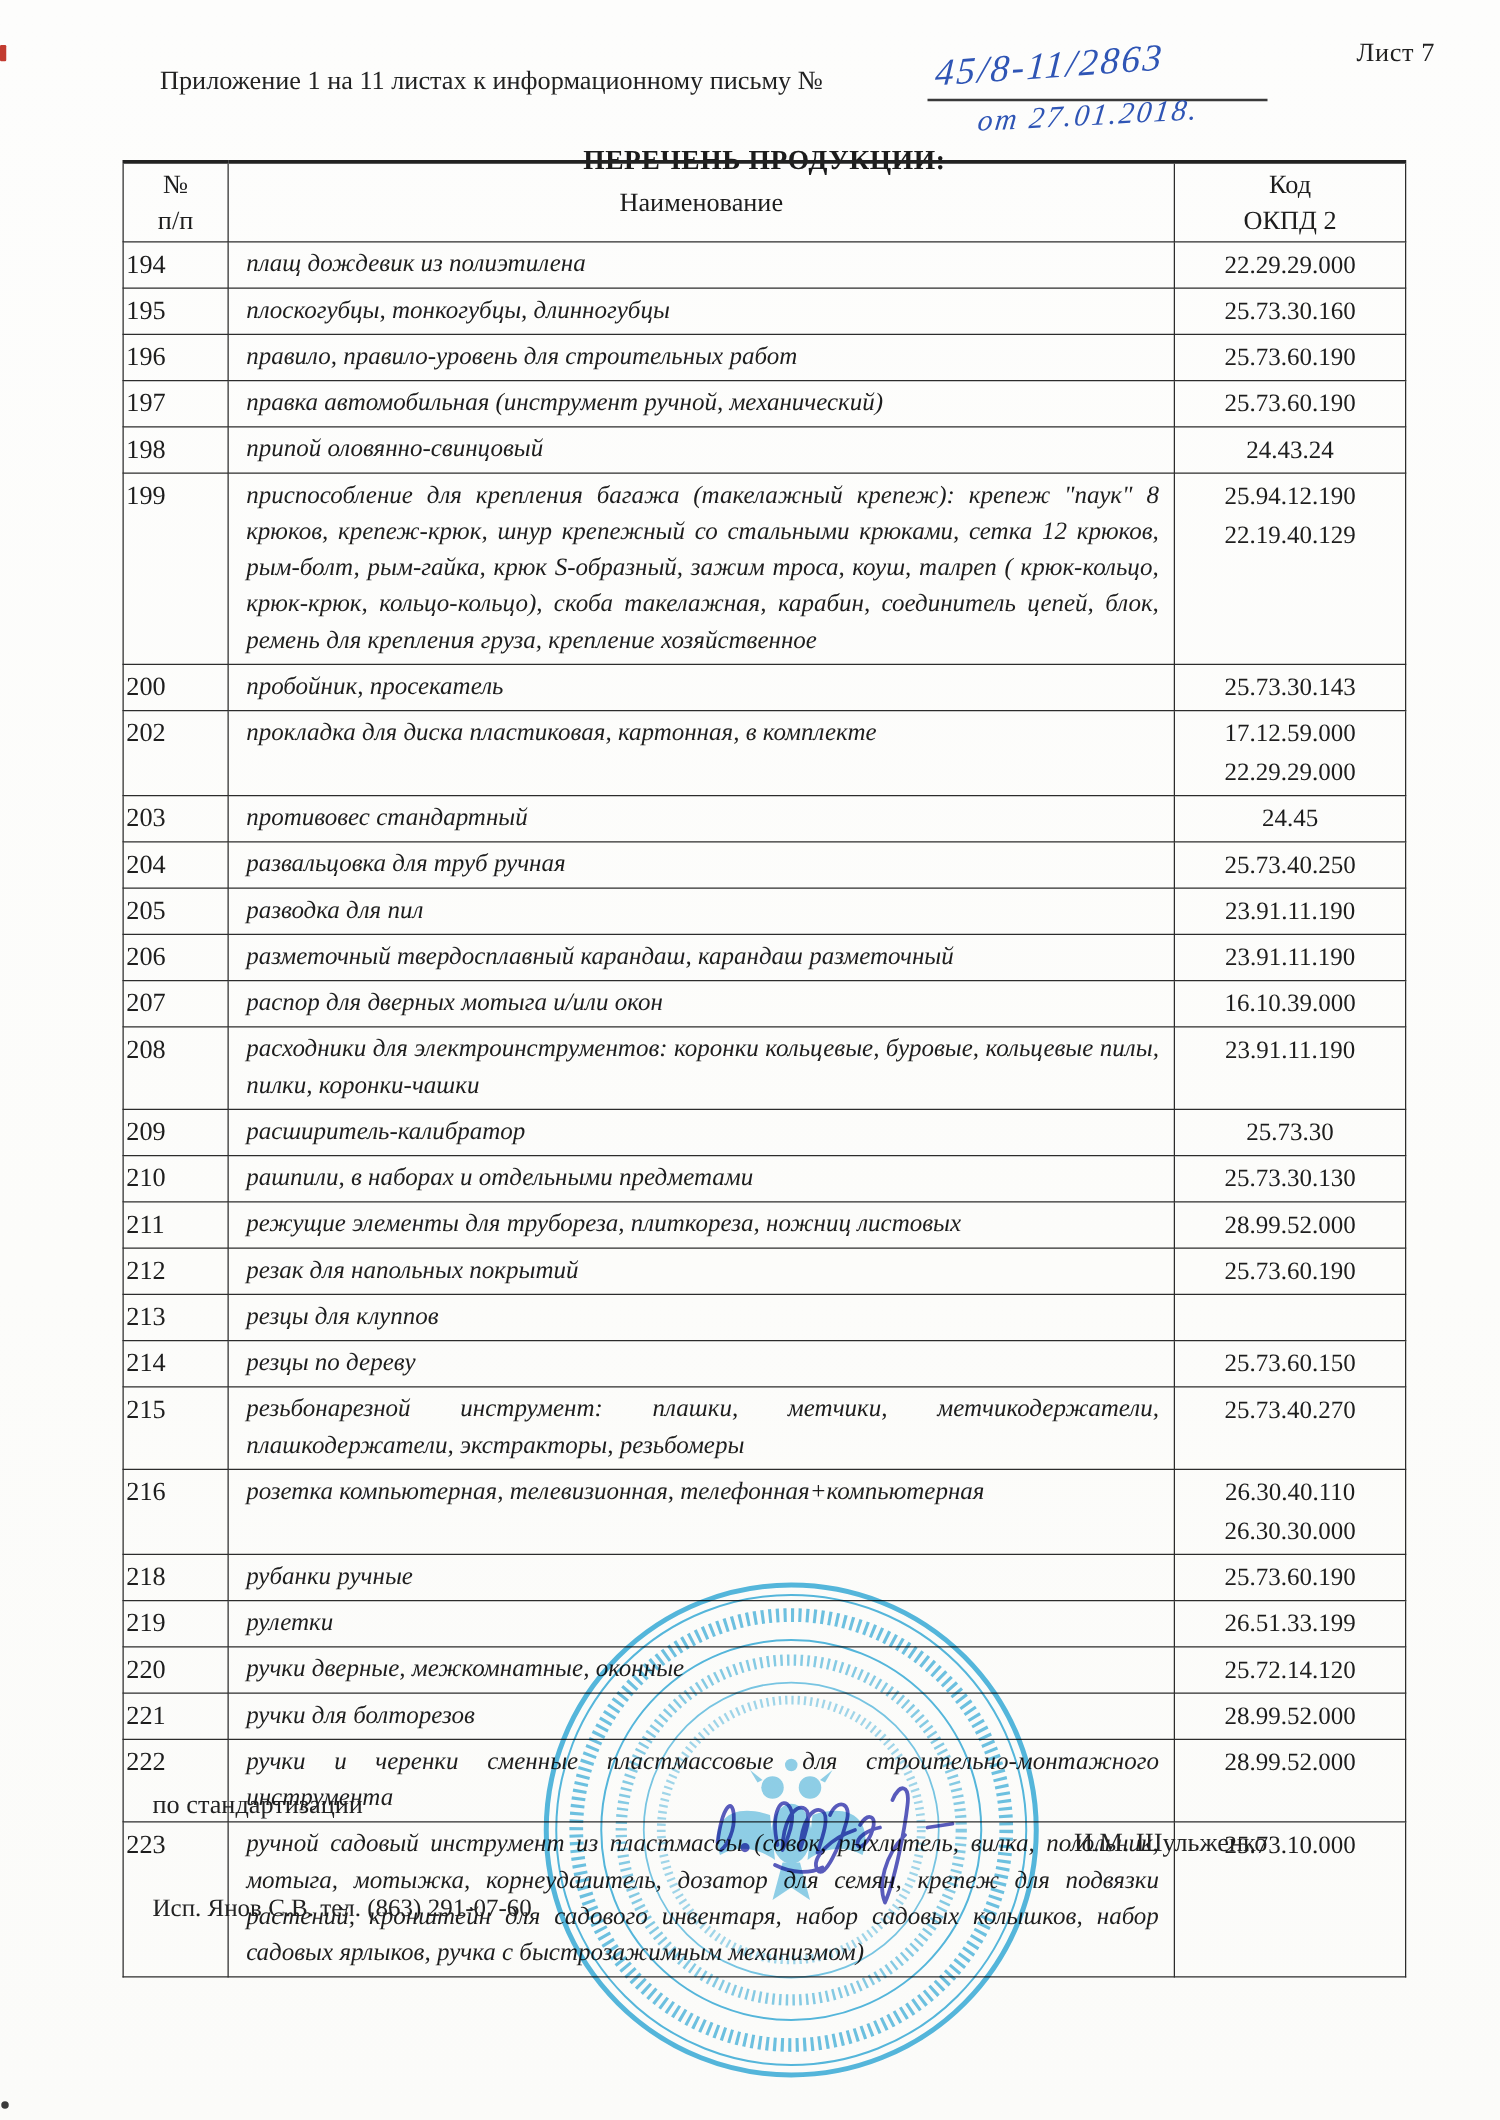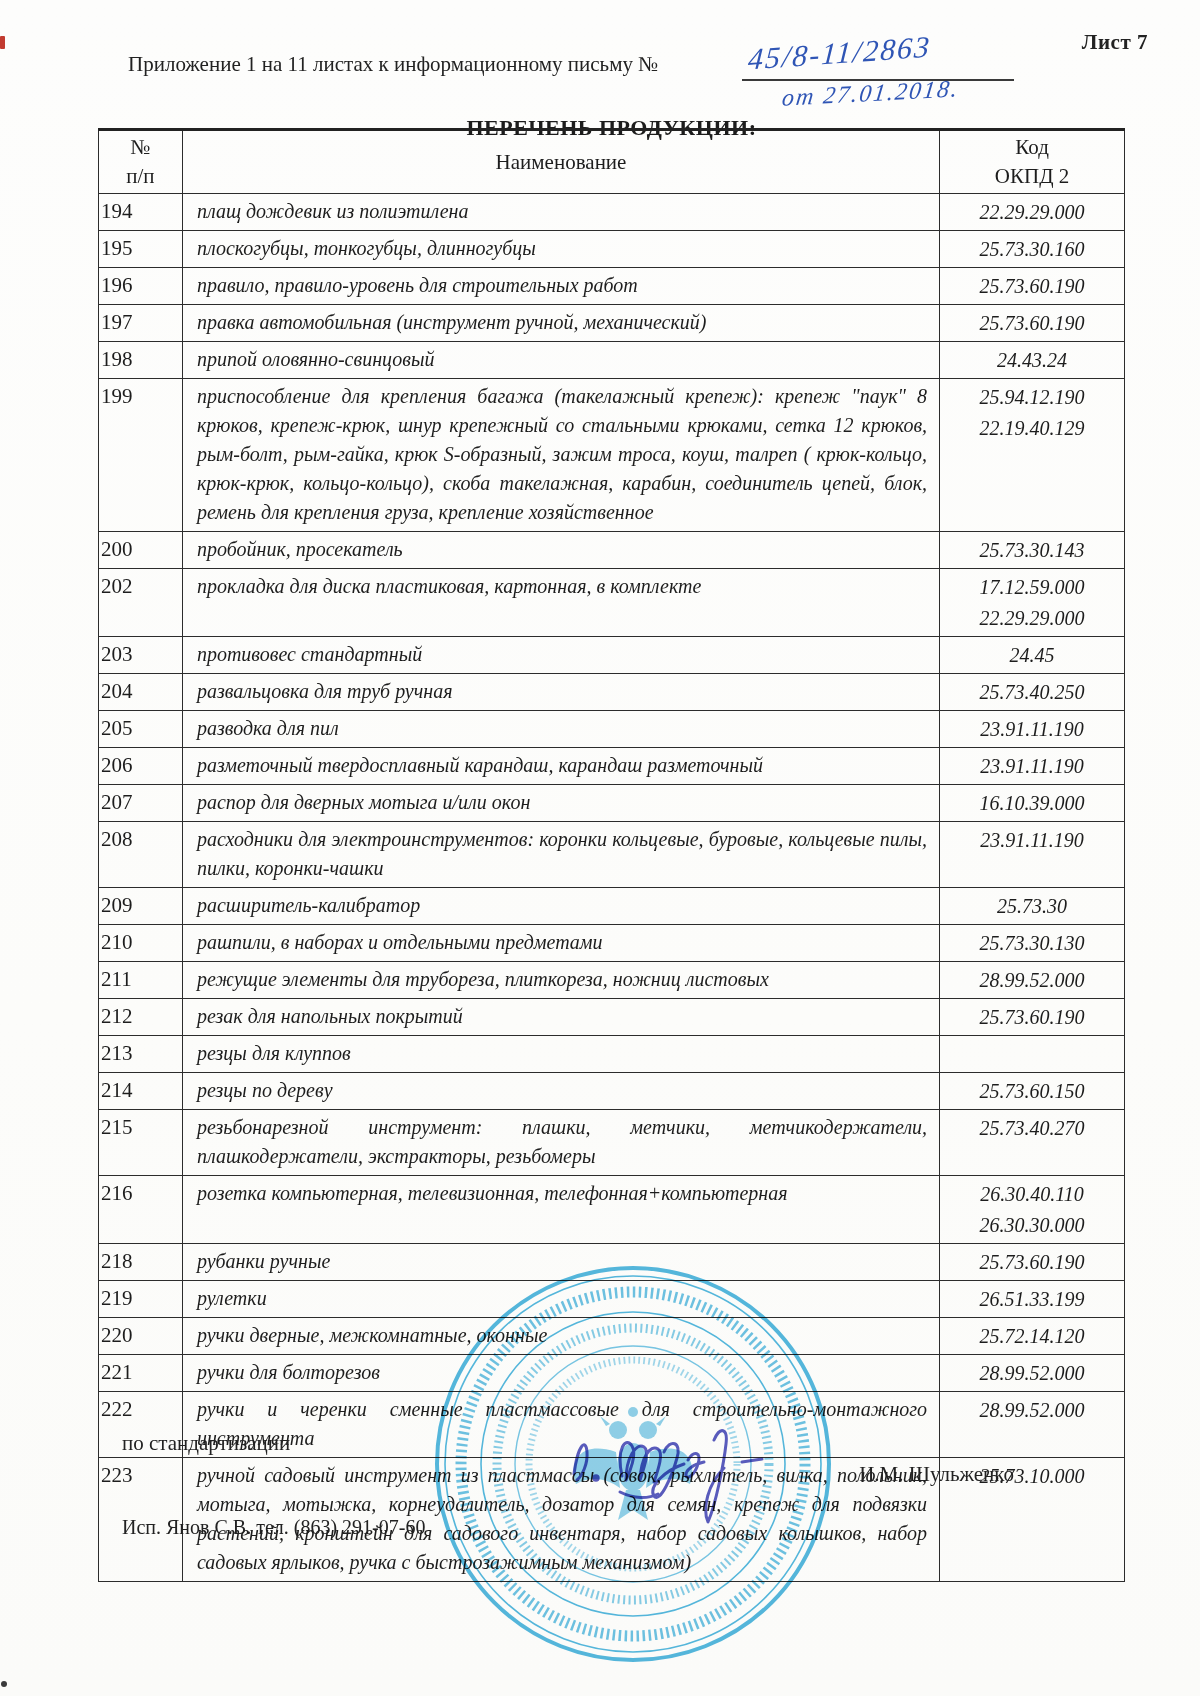--- a/index.html
+++ b/index.html
@@ -11,21 +11,21 @@
     position:relative;
     overflow:hidden;
   }
   .page{
     position:absolute;inset:0;
     background:linear-gradient(180deg,#fdfdfc 0%,#fcfcfa 60%,#fbfbf9 100%);
   }
   
   .sheet-label{
     position:absolute;top:30px;right:52px;
-    font-size:21px;letter-spacing:.5px;color:#222;font-weight:bold;
+    font-size:21px;letter-spacing:.5px;color:#222;
   }
   .appendix-line{
     position:absolute;top:52px;left:128px;
     font-size:21px;color:#222;white-space:nowrap;
   }
   .hw-underline{
     position:absolute;top:79px;left:742px;width:272px;height:2px;
     background:#3a3a3a;
   }
   .hw-number{
@@ -77,21 +77,20 @@
   td.cell-name{
     text-align:justify;
     padding:3px 12px 4px 14px;
     font-style:italic;
   }
   td.cell-code{
     text-align:center;
     white-space:pre-line;
     padding:3px 2px 2px 2px;
     line-height:31px;
-    font-style:italic;
   }
   
   .footer{
     position:absolute;top:1428px;left:122px;width:1000px;
     font-size:21px;color:#222;
   }
   .sign-position{line-height:31px;}
   .signer-name{
     position:absolute;right:108px;top:34px;
     font-size:21px;white-space:nowrap;

